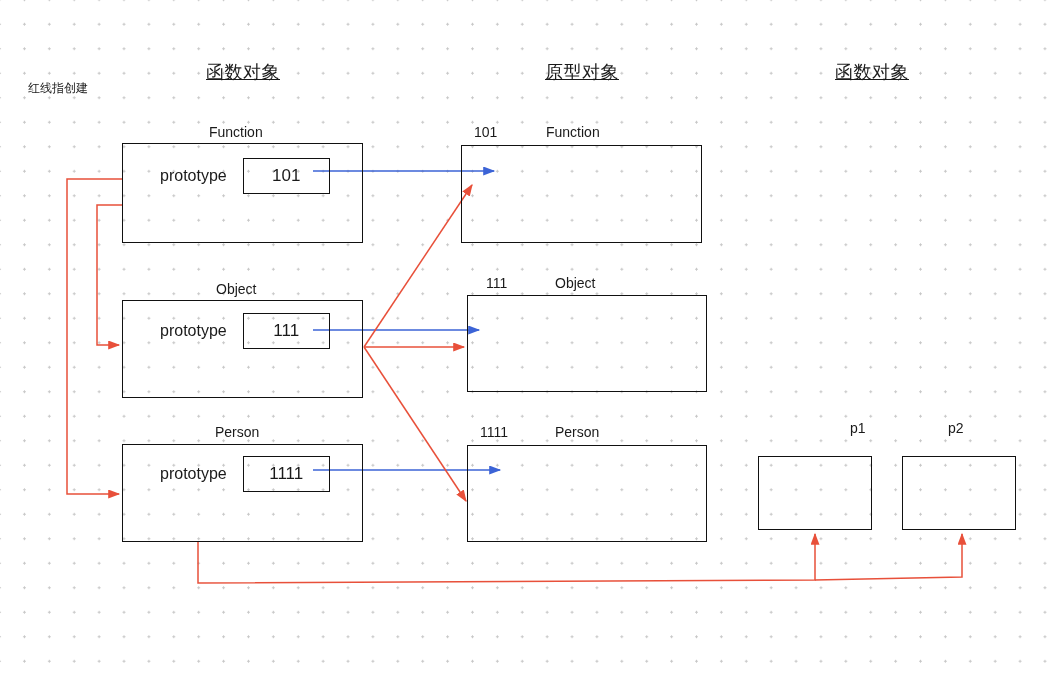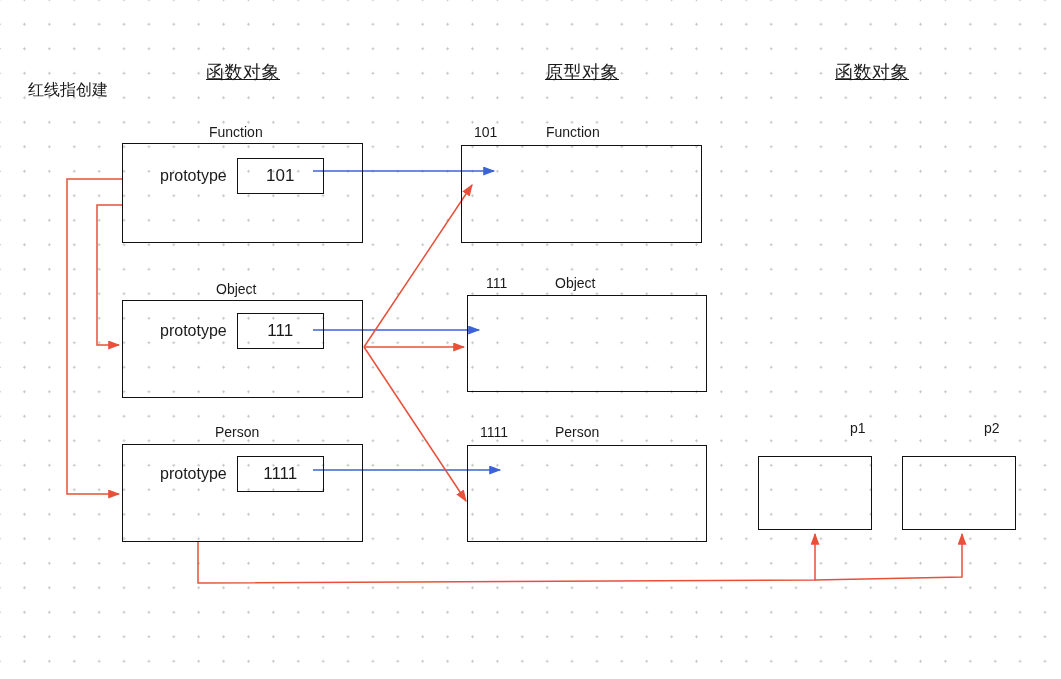--- a/index.html
+++ b/index.html
@@ -29,21 +29,21 @@
   .col-header {
     position: absolute;
     font-size: 18px;
     color: #1a1a1a;
     white-space: nowrap;
     letter-spacing: 0.5px;
     text-decoration: underline;
   }
   .note {
     position: absolute;
-    font-size: 16px;
+    font-size: 12px;
     color: #1a1a1a;
     white-space: nowrap;
   }
   .box-label {
     position: absolute;
     font-size: 14px;
     color: #1a1a1a;
     white-space: nowrap;
   }
   .obj-box {
@@ -53,21 +53,21 @@
     box-sizing: border-box;
   }
   .proto-row {
     position: absolute;
     display: flex;
     align-items: center;
   }
   .proto-key {
     font-size: 16px;
     color: #1a1a1a;
-    margin-right: 10px;
+    margin-right: 16px;
     white-space: nowrap;
   }
   .proto-val {
     border: 1.6px solid #111111;
     box-sizing: border-box;
     display: flex;
     align-items: center;
     justify-content: center;
     font-size: 17px;
     color: #1a1a1a;
@@ -139,16 +139,16 @@
   <div class="box-label" style="left:555px; top:275px;">Object</div>
   <div class="obj-box" style="left:467px; top:295px; width:240px; height:97px;"></div>
 
   <div class="box-label" style="left:480px; top:424px;">1111</div>
   <div class="box-label" style="left:555px; top:424px;">Person</div>
   <div class="obj-box" style="left:467px; top:445px; width:240px; height:97px;"></div>
 
   <div class="box-label" style="left:850px; top:420px;">p1</div>
   <div class="obj-box" style="left:758px; top:456px; width:114px; height:74px;"></div>
 
-  <div class="box-label" style="left:948px; top:420px;margin-left:36px;">p2</div>
+  <div class="box-label" style="left:948px; top:420px;">p2</div>
   <div class="obj-box" style="left:902px; top:456px; width:114px; height:74px;"></div>
 
 </div>
 
 </body></html>

